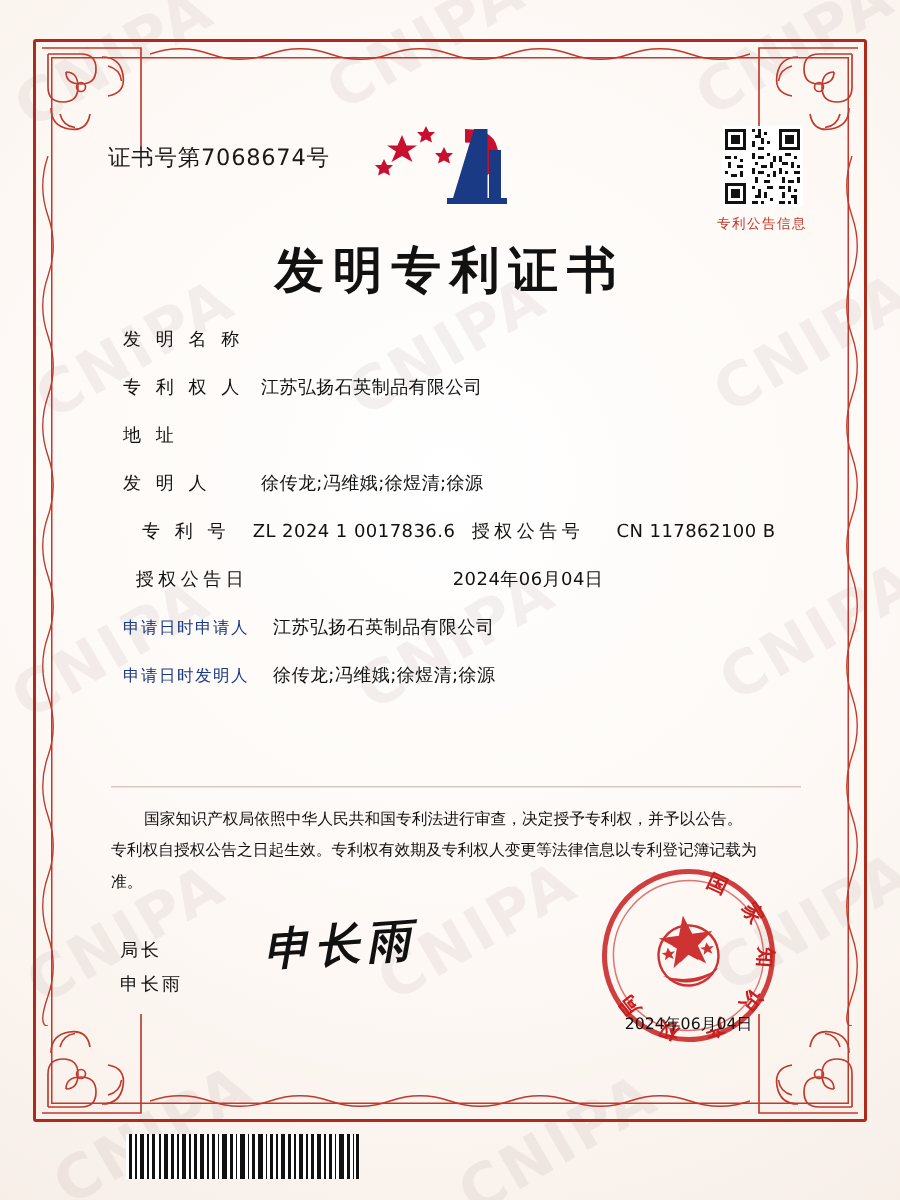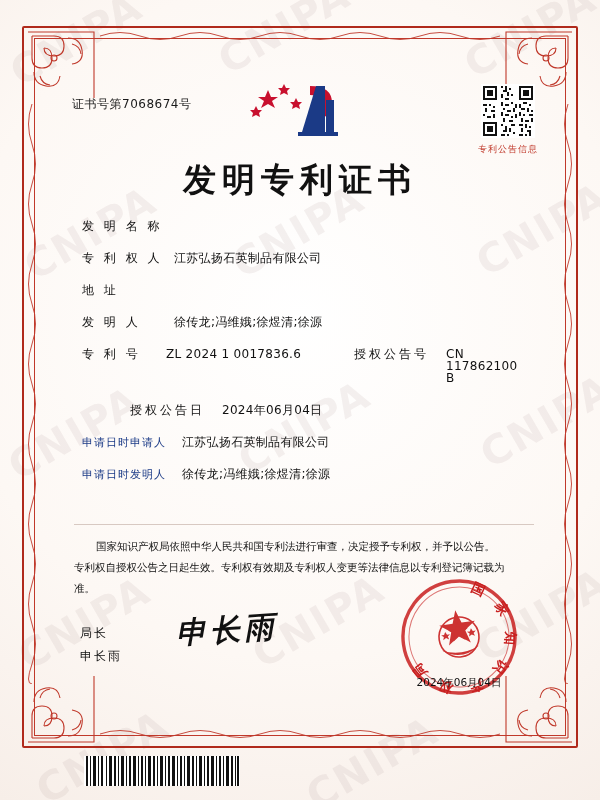--- a/index.html
+++ b/index.html
@@ -41,21 +41,21 @@
   }
   .corner svg{display:block;}
   .edge{position:absolute;pointer-events:none;}
   
   .content{
     position:absolute;left:56px;top:62px;right:56px;bottom:86px;
     color:#111;
   }
   .cert-no{
     position:absolute;left:16px;top:34px;
-    font-size:12px;color:#1a1a1a;letter-spacing:.5px;
+    font-size:15px;color:#1a1a1a;letter-spacing:.5px;
   }
   .logo{
     position:absolute;left:50%;top:14px;transform:translateX(-50%);
     width:120px;height:72px;
   }
   .qr-wrap{
     position:absolute;right:6px;top:22px;text-align:center;
   }
   .qr{
     width:54px;height:54px;margin:0 auto;
@@ -89,27 +89,27 @@
     color:#111;
     font-size:12px;
   }
   .val{
     flex:1;
     color:#111;
     font-size:12px;
     letter-spacing:.3px;
   }
   .row2{
-    display:flex;margin-bottom:20px;
+    display:flex;margin-bottom:20px;text-align:center;
   }
   .half{
     display:flex;flex:1;align-items:flex-start;
   }
   .half .lbl{width:84px;flex:0 0 84px;}
-  .half.right .lbl{width:92px;flex:0 0 92px;margin-left:48px;}
+  .half.right .lbl{width:92px;flex:0 0 92px;}
   .divider{
     position:absolute;left:18px;right:10px;top:462px;
     border-top:1px solid #d8c9c2;
   }
   .para{
     position:absolute;left:18px;right:26px;top:474px;
     font-size:10.5px;line-height:2;color:#111;
   }
   .para p{margin:0;}
   .para p.indent{text-indent:22px;}

